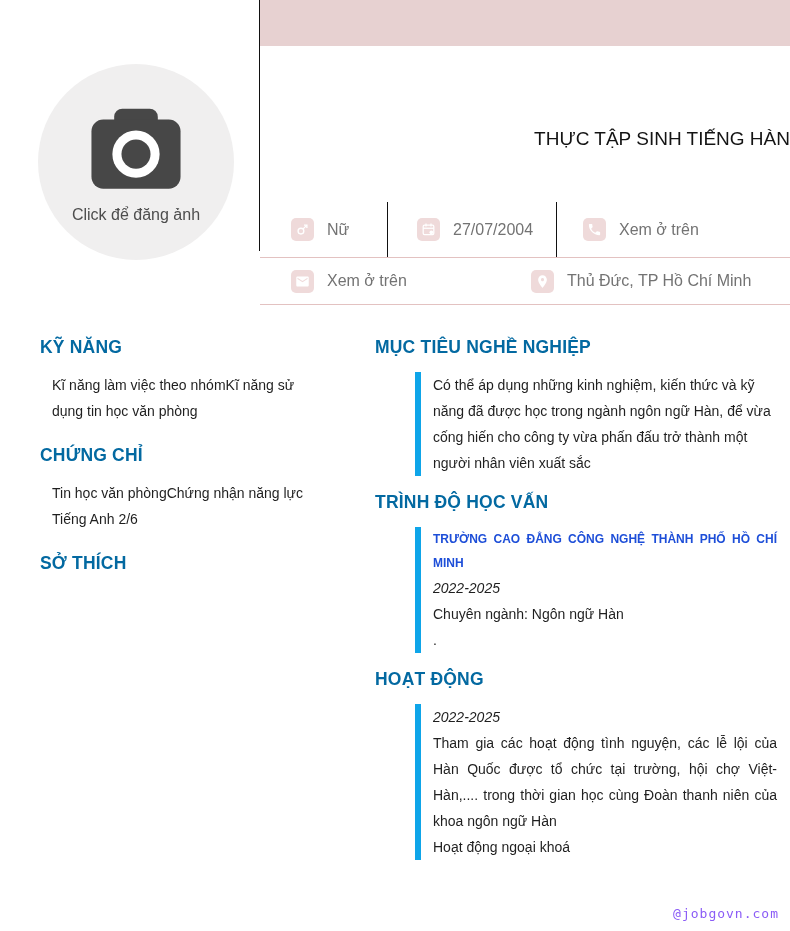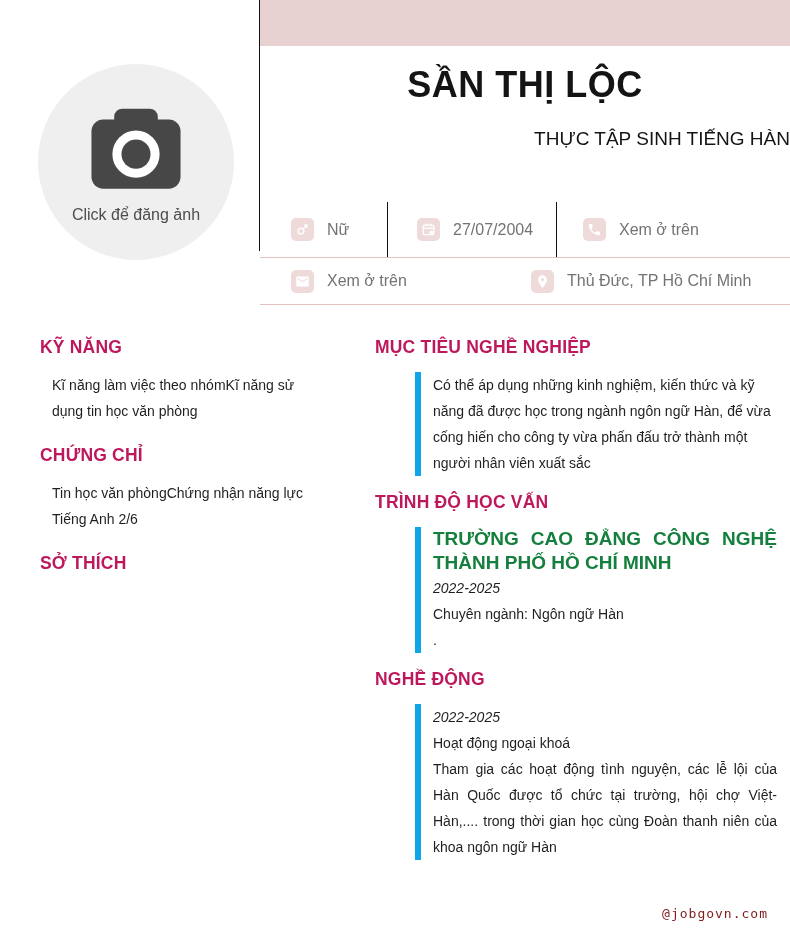--- a/index.html
+++ b/index.html
@@ -38,30 +38,30 @@
   .r1 .c3 { flex:1; padding-left:26px; }
   .r2 .c1 { width:240px; padding-left:31px; }
   .r2 .c2 { flex:1; padding-left:31px; }
   .pinkline { height:1px; background:#e3c2c1; }
   .mini { width:23px; height:23px; border-radius:5px; background:#efdada; flex:0 0 auto;
           display:flex; align-items:center; justify-content:center; }
   .mini svg { width:15px; height:15px; display:block; }
 
   .col-left  { position:absolute; left:40px;  top:332px; width:288px; }
   .col-right { position:absolute; left:375px; top:332px; width:402px; }
-  .section-h { font-size:17.5px; font-weight:700; color:#be185d; margin:5px 0 14px 0; letter-spacing:.2px; }
+  .section-h { font-size:17.5px; font-weight:700; color:#0369a1; margin:5px 0 14px 0; letter-spacing:.2px; }
   .col-left p.body { font-size:14px; line-height:26px; margin:0 0 21px 12px; }
   .indent { margin:0 0 16px 40px; border-left:6px solid #0ea5e9; padding-left:12px; }
   .indent p.body { font-size:14px; line-height:26px; }
   .indent .just { text-align:justify; }
-  .school { font-size:19px; font-weight:700; line-height:24px; text-align:justify; color:#15803d; }
+  .school { font-size:12px; font-weight:700; line-height:24px; text-align:justify; color:#1d4ed8; }
   .period { font-size:14px; font-style:italic; line-height:26px; }
   .watermark {
-    position:absolute; right:22px; bottom:10px; font-family:"DejaVu Sans Mono", monospace;
-    font-size:13px; color:#7f1d1d; letter-spacing:1px;
+    position:absolute; right:11px; bottom:10px; font-family:"DejaVu Sans Mono", monospace;
+    font-size:13px; color:#8b5cf6; letter-spacing:1px;
   }
 </style>
 </head>
 <body>
 
 <div class="page">
 
   <div class="band"></div>
   <div class="vline"></div>
 
@@ -70,21 +70,20 @@
       <svg width="100" height="88" viewBox="0 0 110 95">
         <path d="M40 2 h30 a9 9 0 0 1 9 9 v9 h-48 v-9 a9 9 0 0 1 9 -9 z" fill="#474747"></path>
         <rect x="6" y="14" width="98" height="76" rx="13" fill="#474747"></rect>
         <circle cx="55" cy="52" r="26" fill="#ffffff"></circle>
         <circle cx="55" cy="52" r="16" fill="#474747"></circle>
       </svg>
     </span>
     <span class="photo-label">Click để đăng ảnh</span>
   </div>
 
-  <div class="name">SẦN THỊ LỘC</div>
   <div class="subtitle">THỰC TẬP SINH TIẾNG HÀN</div>
 
   <div class="info">
     <div class="info-row r1">
       <div class="cell c1">
         <span class="mini">
           <svg viewBox="0 0 24 24">
             <circle cx="9.5" cy="14.5" r="4.6" fill="none" stroke="#fff" stroke-width="2.2"></circle>
             <line x1="13" y1="11" x2="18.6" y2="5.4" stroke="#fff" stroke-width="2.2"></line>
             <polyline points="14.4,5 19,5 19,9.6" fill="none" stroke="#fff" stroke-width="2.2"></polyline>
@@ -152,22 +151,22 @@
     </div>
 
     <div class="section-h">TRÌNH ĐỘ HỌC VẤN</div>
     <div class="indent">
       <p class="school">TRƯỜNG CAO ĐẲNG CÔNG NGHỆ THÀNH PHỐ HỒ CHÍ MINH</p>
       <p class="period">2022-2025</p>
       <p class="body">Chuyên ngành: Ngôn ngữ Hàn</p>
       <p class="body">.</p>
     </div>
 
-    <div class="section-h">NGHỀ ĐỘNG</div>
+    <div class="section-h">HOẠT ĐỘNG</div>
     <div class="indent">
       <p class="period">2022-2025</p>
+      <p class="body just">Tham gia các hoạt động tình nguyện, các lễ lội của Hàn Quốc được tổ chức tại trường, hội chợ Việt- Hàn,.... trong thời gian học cùng Đoàn thanh niên của khoa ngôn ngữ Hàn</p>
       <p class="body">Hoạt động ngoại khoá</p>
-      <p class="body just">Tham gia các hoạt động tình nguyện, các lễ lội của Hàn Quốc được tổ chức tại trường, hội chợ Việt- Hàn,.... trong thời gian học cùng Đoàn thanh niên của khoa ngôn ngữ Hàn</p>
     </div>
   </div>
 
   <div class="watermark">@jobgovn.com</div>
 </div>
 
 </body></html>

